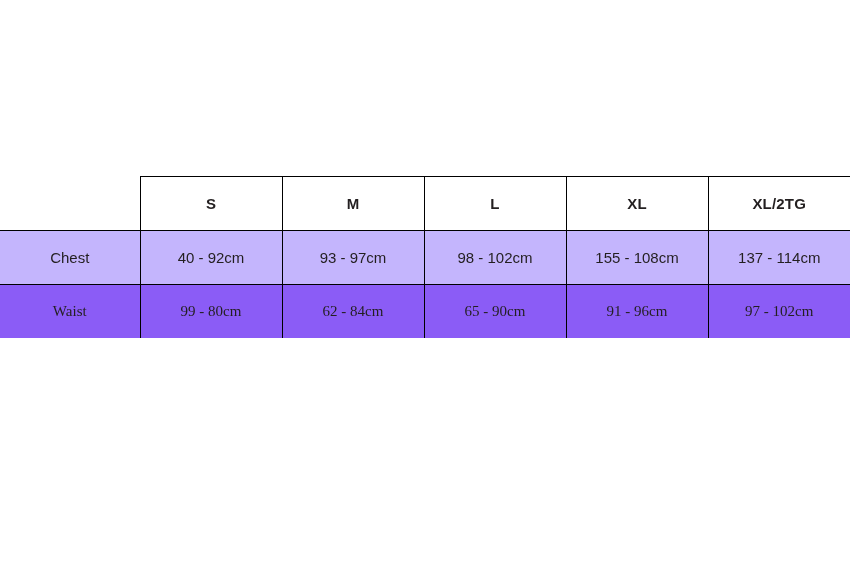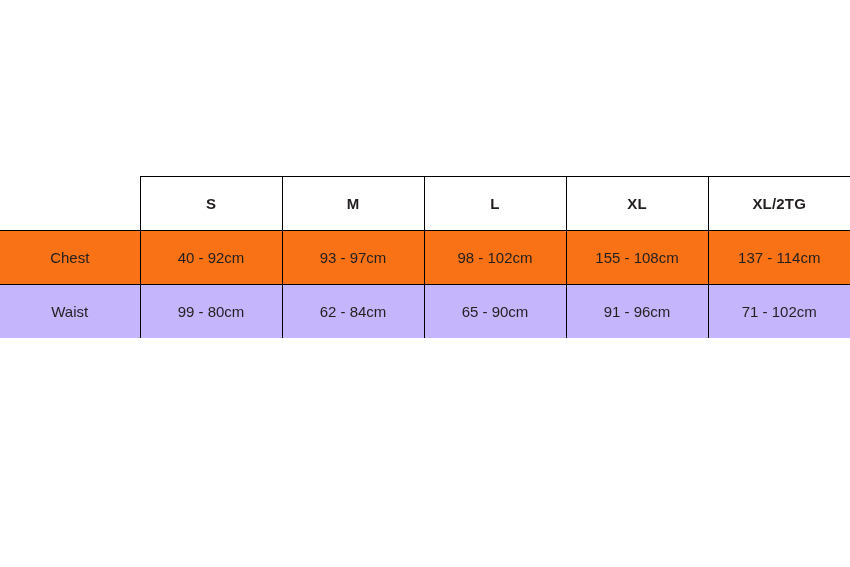--- a/index.html
+++ b/index.html
@@ -46,24 +46,25 @@
     background: #ffffff;
     font-size: 15px;
     letter-spacing: 0.2px;
   }
   table.size-chart thead th.corner {
     border-left: none;
     border-top: none;
     border-bottom: 1px solid #000000;
   }
   table.size-chart tbody tr.shaded td {
-    background: #f97316;
+    background: #c4b5fd;
   }
   table.size-chart tbody tr.plain td {
-    background: #c4b5fd;
+    background: #8b5cf6;
+    font-family: Liberation Serif, serif;
   }
   table.size-chart tbody td.row-label {
     border-left: none;
   }
   table.size-chart tbody td:last-child,
   table.size-chart thead th:last-child {
     border-right: none;
   }
   table.size-chart thead th.corner {
     border-right: 1px solid #000000;
@@ -106,18 +107,18 @@
           <td>98 - 102cm</td>
           <td>155 - 108cm</td>
           <td>137 - 114cm</td>
         </tr>
         <tr class="plain">
           <td class="row-label">Waist</td>
           <td>99 - 80cm</td>
           <td>62 - 84cm</td>
           <td>65 - 90cm</td>
           <td>91 - 96cm</td>
-          <td>71 - 102cm</td>
+          <td>97 - 102cm</td>
         </tr>
       </tbody>
     </table>
   </div>
 </div>
 
 </body></html>

